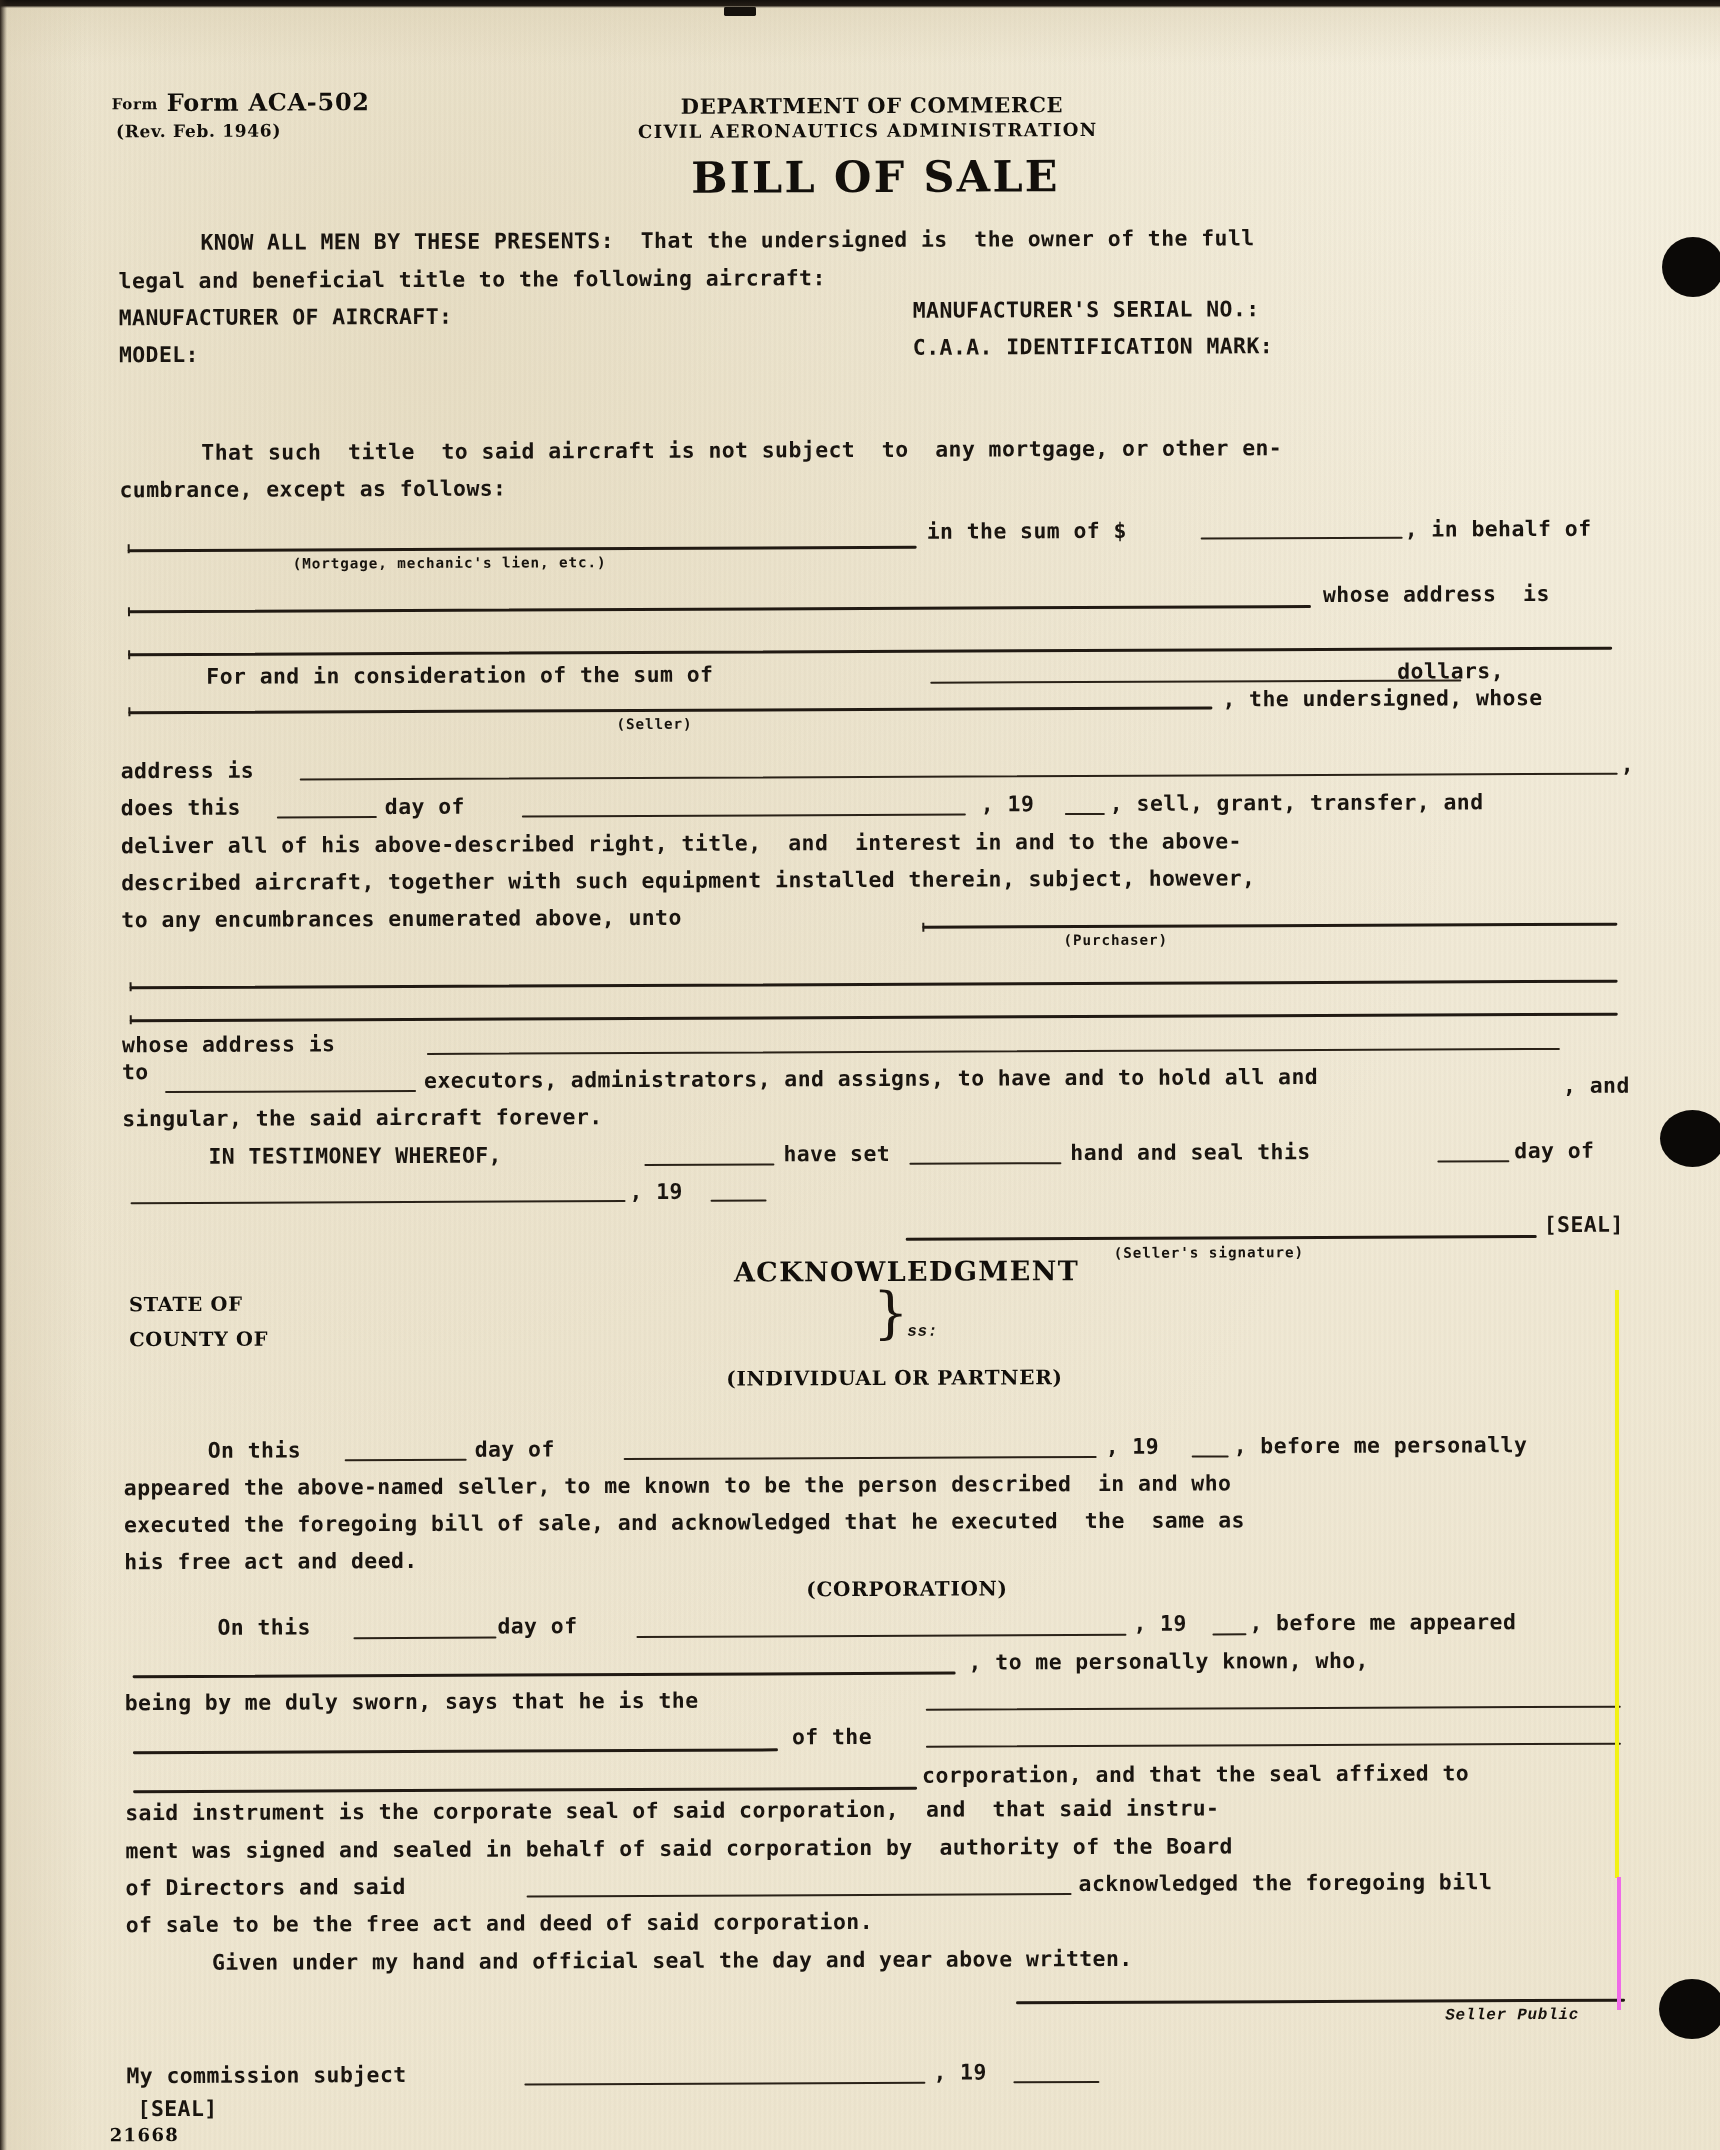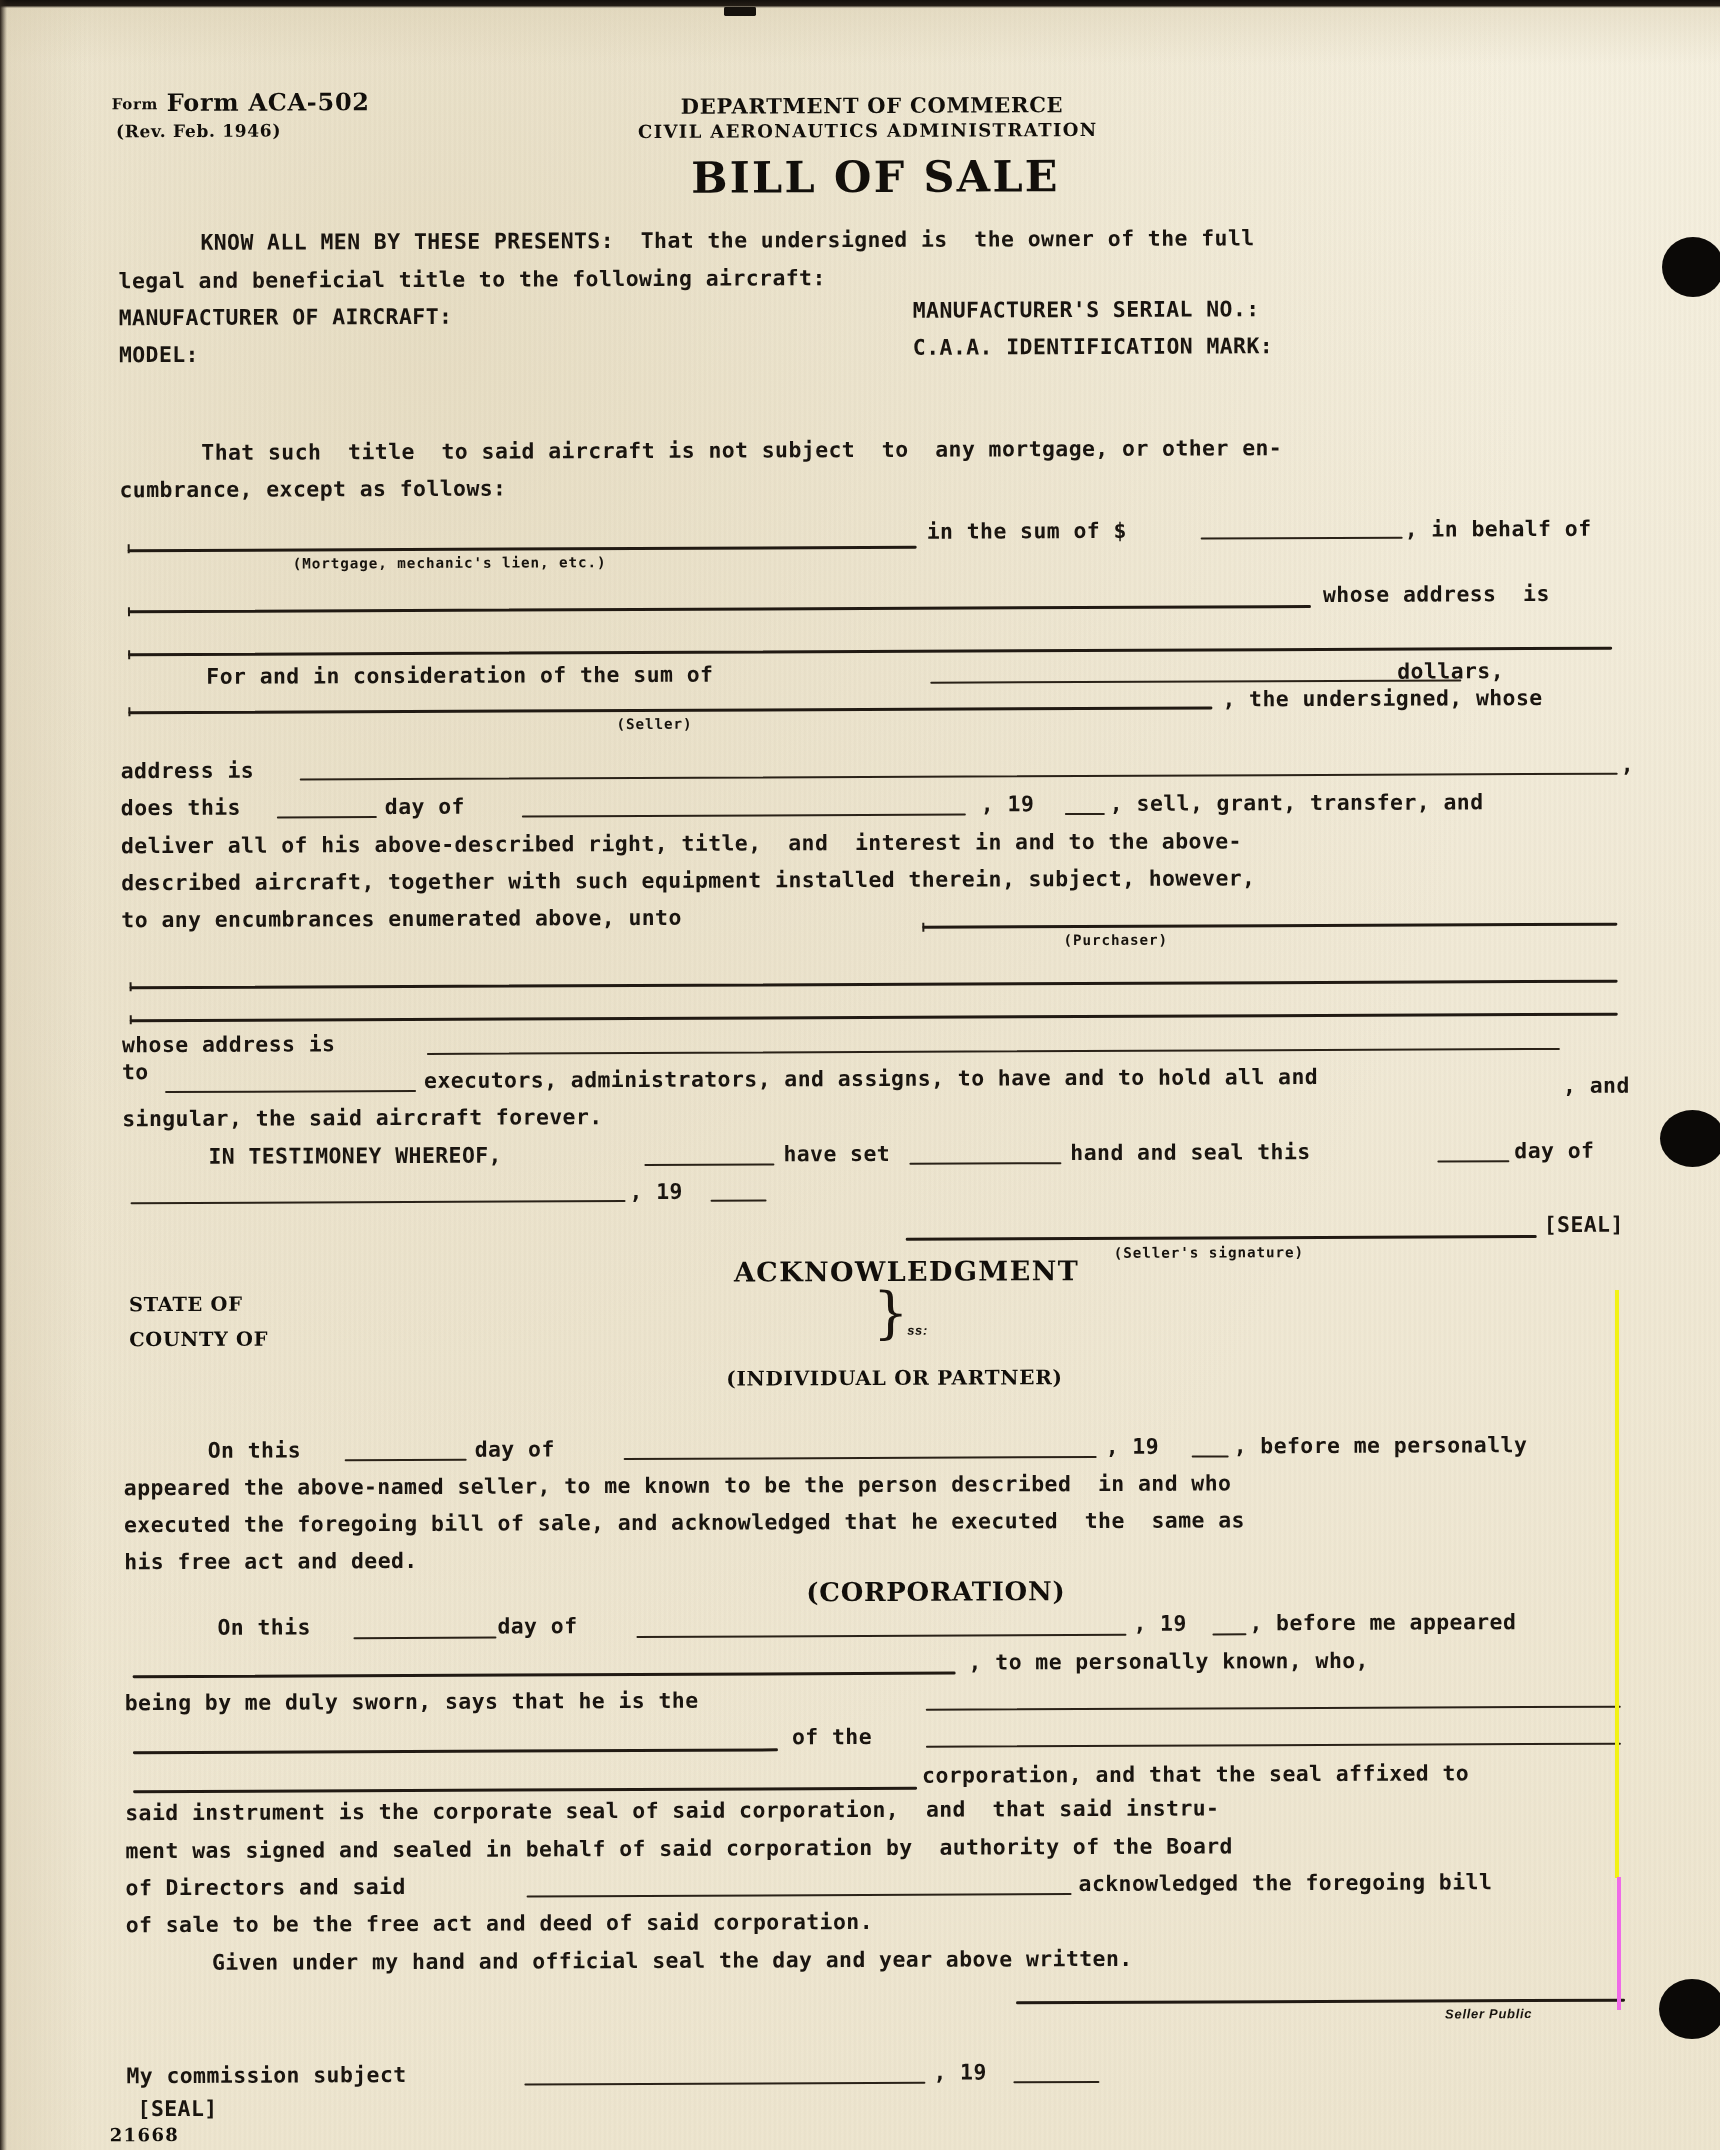--- a/index.html
+++ b/index.html
@@ -89,24 +89,24 @@
   }
   .brace {
     position:absolute;
     font-family:"DejaVu Serif", serif;
     font-size:56px;
     line-height:56px;
     font-weight:400;
     color:#1b150f;
   }
   .ital {
-    font-family:Liberation Sans, sans-serif;
+    font-family:Liberation Mono, monospace;
     font-style:italic;
     font-weight:700;
-    font-size:13px;
+    font-size:16px;
     letter-spacing:0.7px;
   }
   
   #skew { transform: rotate(-0.25deg); transform-origin: 860px 1075px; }
 </style>
 </head>
 <body>
 
 <div id="page">
 
@@ -225,21 +225,21 @@
     <div class="t tw" style="left:473px; top:1437px;">day of</div>
     <div class="hline thin" style="left:622px; top:1457px; width:473px;"></div>
     <div class="t tw" style="left:1104px; top:1437px;">, 19</div>
     <div class="hline thin" style="left:1190px; top:1457px; width:37px;"></div>
     <div class="t tw" style="left:1232px; top:1437px;">, before me personally</div>
 
     <div class="t tw" style="left:122px; top:1474px;">appeared the above-named seller, to me known to be the person described  in and who</div>
     <div class="t tw" style="left:122px; top:1511px;">executed the foregoing bill of sale, and acknowledged that he executed  the  same as</div>
     <div class="t tw" style="left:122px; top:1548px;">his free act and deed.</div>
 
-    <div class="t serifhead" style="left:804px; top:1577px; font-size:26px;">(CORPORATION)</div>
+    <div class="t serifhead" style="left:804px; top:1577px; font-size:20px;">(CORPORATION)</div>
 
     <div class="t tw" style="left:215px; top:1614px;">On this</div>
     <div class="hline thin" style="left:351px; top:1635px; width:143px;"></div>
     <div class="t tw" style="left:495px; top:1614px;">day of</div>
     <div class="hline thin" style="left:634px; top:1635px; width:490px;"></div>
     <div class="t tw" style="left:1131px; top:1614px;">, 19</div>
     <div class="hline thin" style="left:1210px; top:1635px; width:34px;"></div>
     <div class="t tw" style="left:1247px; top:1614px;">, before me appeared</div>
 
     <div class="hline" style="left:130px; top:1672px; width:823px;"></div>

